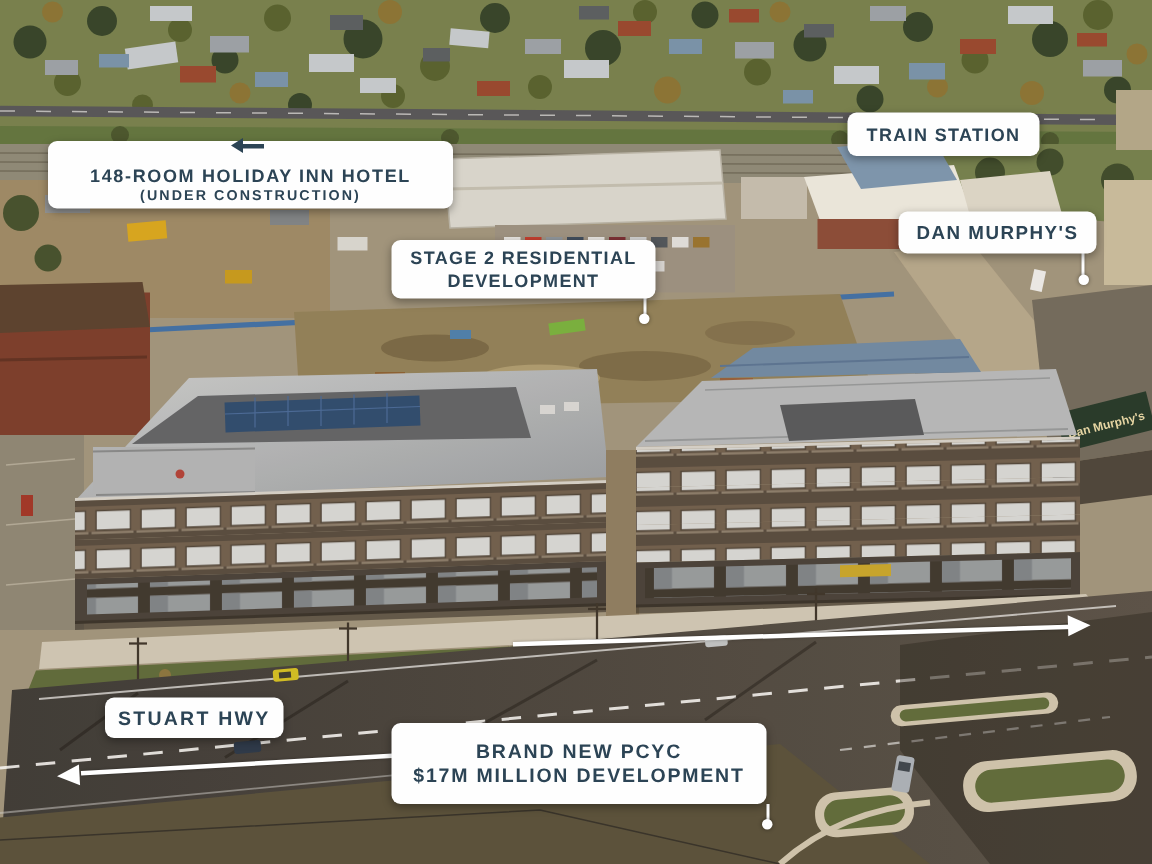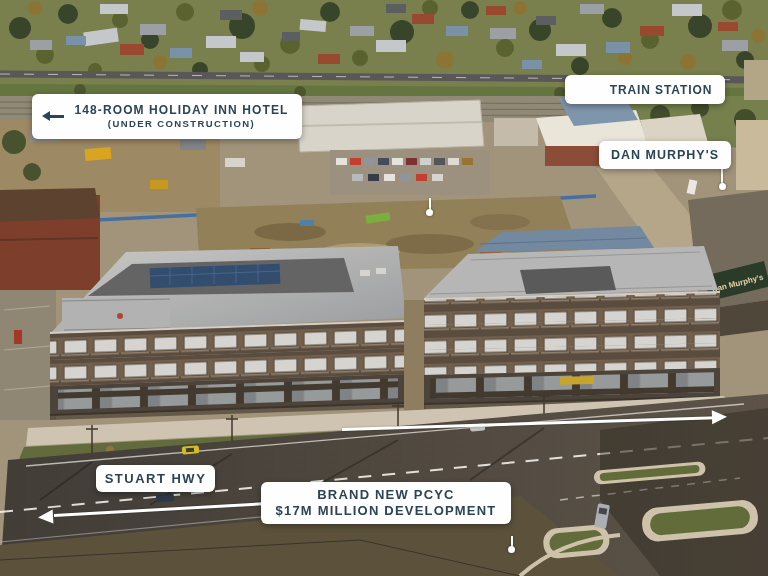--- a/index.html
+++ b/index.html
@@ -6,31 +6,31 @@
   .canvas{position:relative;width:768px;height:576px;overflow:hidden;
           font-family:"Liberation Sans",sans-serif;background:#8f8674;}
   .photo{position:absolute;left:0;top:0;width:768px;height:576px;display:block;}
   
   .lbl{position:absolute;background:#fefefe;border-radius:6px;color:#2c4455;
        font-weight:bold;text-align:center;display:flex;flex-direction:column;
        justify-content:center;align-items:center;white-space:nowrap;
        box-shadow:0 2px 6px rgba(0,0,0,.35);z-index:5;}
   .lbl .l-main{font-size:13px;letter-spacing:1.6px;line-height:16px;}
   .lbl .l-sub{font-size:9.5px;letter-spacing:1.4px;line-height:12px;}
-  .lbl-holiday{left:32px;top:94px;width:270px;height:45px;flex-direction:row;gap:11px;}
+  .lbl-holiday{left:32px;top:94px;width:270px;height:45px;flex-direction:column;gap:11px;}
   .lbl-holiday .l-main{font-size:12px;letter-spacing:1.1px;line-height:15px;}
-  .lbl-train{left:565px;top:75px;width:128px;height:29px;padding-left:32px;}
+  .lbl-train{left:565px;top:75px;width:128px;height:29px;}
   .lbl-train .l-main{font-size:12px;letter-spacing:.9px;}
   .lbl-dan{left:599px;top:141px;width:132px;height:28px;}
   .lbl-dan .l-main{font-size:12.5px;letter-spacing:1px;}
   .lbl-stage2{left:261px;top:160px;width:176px;height:39px;}
   .lbl-stage2 .l-main{font-size:12px;letter-spacing:.9px;line-height:15px;}
-  .lbl-stuart{left:96px;top:465px;width:119px;height:27px;}
+  .lbl-stuart{left:70px;top:465px;width:119px;height:27px;}
   .lbl-stuart .l-main{font-size:13px;letter-spacing:1.5px;}
-  .lbl-pcyc{left:261px;top:482px;width:250px;height:42px;}
+  .lbl-pcyc{left:261px;top:482px;width:250px;height:54px;}
   .lbl-pcyc .l-main{letter-spacing:1.2px;}
   
   .glyph-arrow-left{position:relative;width:14px;height:2.6px;background:#2c4455;margin-left:4px;}
   .glyph-arrow-left::before{content:'';position:absolute;left:-8px;top:-4.3px;
      border-top:5.5px solid transparent;border-bottom:5.5px solid transparent;
      border-right:8.5px solid #2c4455;}
   
   .leader{position:absolute;width:2px;background:#fff;z-index:4;
           box-shadow:0 0 2px rgba(0,0,0,.35);}
   .dot{position:absolute;width:7px;height:7px;border-radius:50%;background:#fff;z-index:4;
@@ -378,20 +378,24 @@
   <div class="lbl lbl-train">
     <span class="l-main">TRAIN STATION</span>
   </div>
 
   <div class="lbl lbl-dan">
     <span class="l-main">DAN MURPHY'S</span>
   </div>
   <div class="leader" style="left:721px;top:168px;height:17px;"></div>
   <div class="dot" style="left:719px;top:183px;"></div>
 
+  <div class="lbl lbl-stage2">
+    <span class="l-main">STAGE 2 RESIDENTIAL</span>
+    <span class="l-main">DEVELOPMENT</span>
+  </div>
   <div class="leader" style="left:429px;top:198px;height:13px;"></div>
   <div class="dot" style="left:426px;top:209px;"></div>
 
   <div class="lbl lbl-stuart">
     <span class="l-main">STUART HWY</span>
   </div>
 
   <div class="lbl lbl-pcyc">
     <span class="l-main">BRAND NEW PCYC</span>
     <span class="l-main">$17M MILLION DEVELOPMENT</span>

